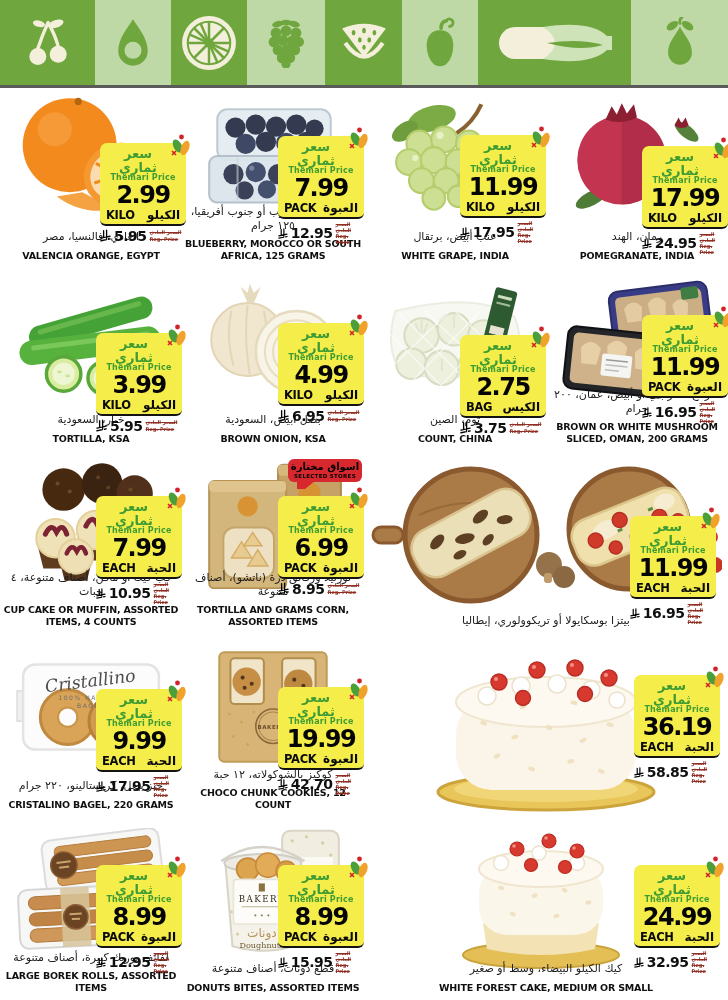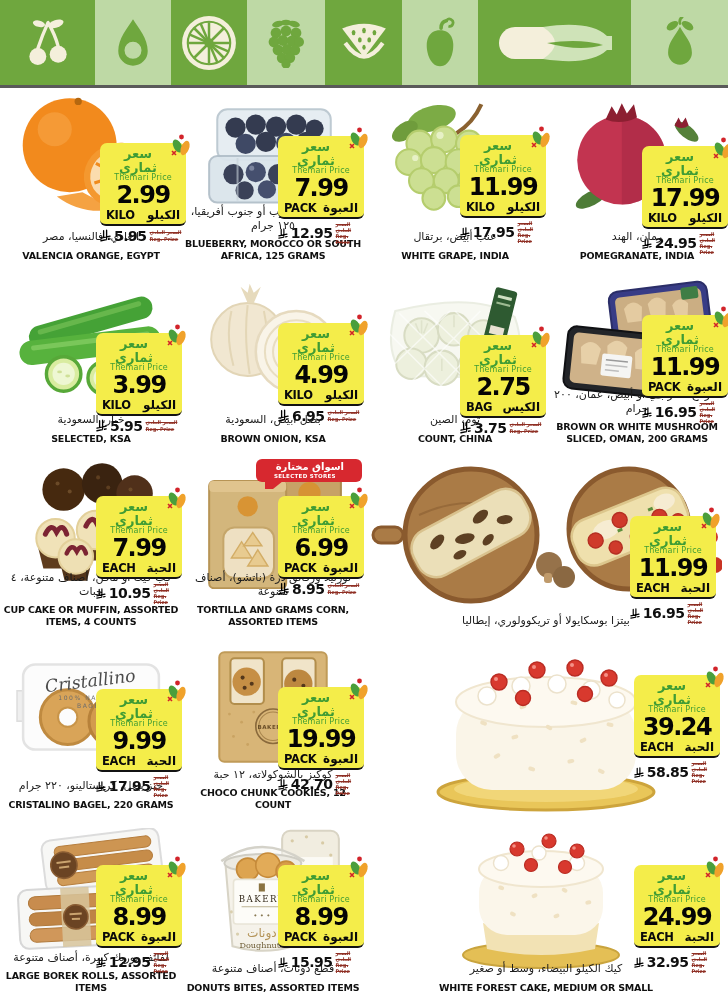--- a/index.html
+++ b/index.html
@@ -18,32 +18,32 @@
   .cell.wide{width:364px;}
   .photo{position:absolute;top:2px;left:0;right:0;height:136px;
          display:flex;align-items:center;justify-content:center;}
   .wide .photo{height:150px;}
   
   .badge{position:absolute;width:86px;right:0;z-index:5;}
   .ybox{position:relative;background:#f4ed4a;border-radius:7px 7px 6px 6px;
         padding:4px 3px 1px;border-bottom:2.5px solid #131313;text-align:center;}
   .logo{position:absolute;top:-10px;right:-6px;}
   .b-ar{color:#3f9c35;font-weight:bold;font-size:13px;line-height:1.05;direction:rtl;padding-right:10px;}
-  .b-en{color:#3f9c35;font-weight:normal;font-size:8px;letter-spacing:.2px;line-height:1.1;}
+  .b-en{color:#3f9c35;font-weight:bold;font-size:8px;letter-spacing:.2px;line-height:1.1;}
   .b-price{color:#050505;font-weight:800;font-size:24px;line-height:1.02;letter-spacing:-1.5px;}
   .b-unit{display:flex;justify-content:space-between;align-items:baseline;padding:0 3px 1px;}
   .u-en{font-size:11.5px;font-weight:800;color:#0a0a0a;letter-spacing:-.3px;}
   .u-ar{font-size:12px;font-weight:700;color:#0a0a0a;direction:rtl;}
   .b-reg{display:flex;align-items:center;justify-content:flex-start;gap:3px;margin-top:2px;}
   .b-regprice{font-size:14px;font-weight:800;color:#0f0f0f;letter-spacing:-.5px;}
   .b-reglbl{font-size:5px;line-height:1.25;color:#8f2f24;text-align:left;
             text-decoration:line-through;font-weight:bold;}
   
-  .bubble{position:absolute;top:5px;right:2px;width:70px;background:#d7282f;color:#ffffff;
-          border-radius:6px;padding:2px 18px 3px;z-index:6;}
+  .bubble{position:absolute;top:5px;right:2px;width:70px;background:#d7282f;color:#000000;
+          border-radius:6px;text-align:center;padding:2px 2px 3px;z-index:6;}
   .bubble:after{content:"";position:absolute;left:9px;bottom:-7px;width:0;height:0;
           border:8px solid transparent;border-top-color:#d7282f;border-left-color:#d7282f;
           border-bottom-width:0;border-right-width:10px;}
   .bub-ar{font-size:10px;font-weight:bold;direction:rtl;line-height:1.15;}
   .bub-en{font-size:5.5px;font-weight:bold;letter-spacing:.3px;line-height:1.1;}
   
   .caption{position:absolute;left:3px;right:3px;bottom:9px;text-align:center;z-index:2;}
   .cap-ar{font-size:11px;color:#1c1c1c;direction:rtl;line-height:1.25;}
   .cap-en{font-size:9.5px;font-weight:800;color:#101010;line-height:1.25;margin-top:6px;letter-spacing:-.2px;}
 </style>
@@ -429,21 +429,21 @@
             <path d="M4.6 1.5 V9.4 M8.4 .8 V11.4 M1.2 10.8 L12.8 8.4 M1.2 14.2 L8.2 12.8 M10.8 12.3 L13 11.8" stroke="#000" stroke-width="1.7" fill="none" stroke-linecap="round"></path>
           </svg>
           <span class="b-regprice">5.95</span>
           <span class="b-reglbl">
             <span>السعر العادي</span><br><span>Reg. Price</span>
           </span>
         </div>
       </div>
       <div class="caption">
         <div class="cap-ar">خيار، السعودية</div>
-        <div class="cap-en">SELECTED, KSA</div>
+        <div class="cap-en">TORTILLA, KSA</div>
       </div>
     </div>
 
     <div class="cell">
       <div class="photo">
         <svg width="152" height="122" viewBox="0 0 150 115">
           <circle cx="50" cy="56" r="36" fill="#f1e7d1" stroke="#e2d5b6" stroke-width="2"></circle>
           <path d="M50 20 l-7-16 7 6 2-9 4 9 7-6 -7 16 Z" fill="#e6dabc"></path>
           <path d="M34 28 Q28 52 36 82 M50 22 Q46 54 52 90 M66 28 Q72 52 64 82" stroke="#e3d6b6" stroke-width="2" fill="none"></path>
           <circle cx="98" cy="68" r="40" fill="#f9f4e8" stroke="#e6dabf" stroke-width="2.5"></circle>
@@ -969,21 +969,21 @@
       <div class="badge" style="top:38px;right:8px">
         <div class="ybox">
           <svg class="logo" width="22" height="26" viewBox="0 0 22 26">
             <ellipse cx="7.5" cy="13" rx="4" ry="7" fill="#4a9e3c" transform="rotate(-28 7.5 13)"></ellipse>
             <ellipse cx="15" cy="15" rx="4" ry="7.5" fill="#f0a22b" transform="rotate(22 15 15)"></ellipse>
             <circle cx="11.5" cy="4" r="2.4" fill="#d2232a"></circle>
             <path d="M2 18 l4 4 M6 18 l-4 4" stroke="#d2232a" stroke-width="1.6"></path>
           </svg>
           <div class="b-ar">سعر ثماري</div>
           <div class="b-en">Themari Price</div>
-          <div class="b-price">39.24</div>
+          <div class="b-price">36.19</div>
           <div class="b-unit">
             <span class="u-en">EACH</span>
             <span class="u-ar">الحبة</span>
           </div>
         </div>
         <div class="b-reg">
           <svg width="11" height="13" viewBox="0 0 14 15">
             <path d="M4.6 1.5 V9.4 M8.4 .8 V11.4 M1.2 10.8 L12.8 8.4 M1.2 14.2 L8.2 12.8 M10.8 12.3 L13 11.8" stroke="#000" stroke-width="1.7" fill="none" stroke-linecap="round"></path>
           </svg>
           <span class="b-regprice">58.85</span>

